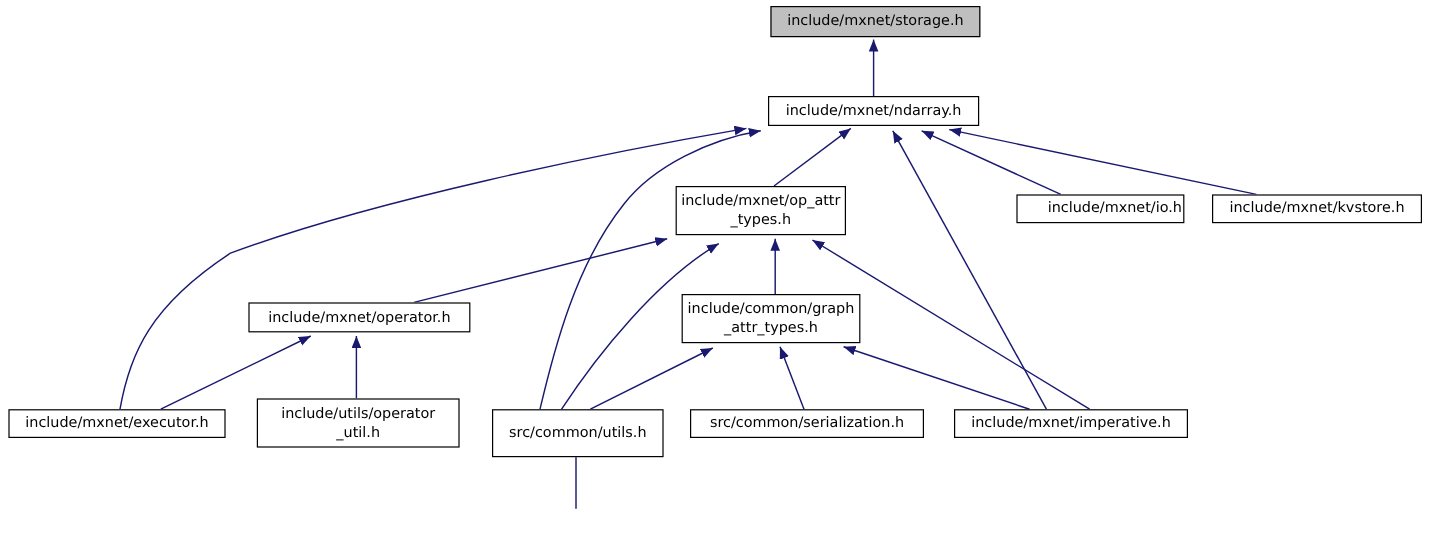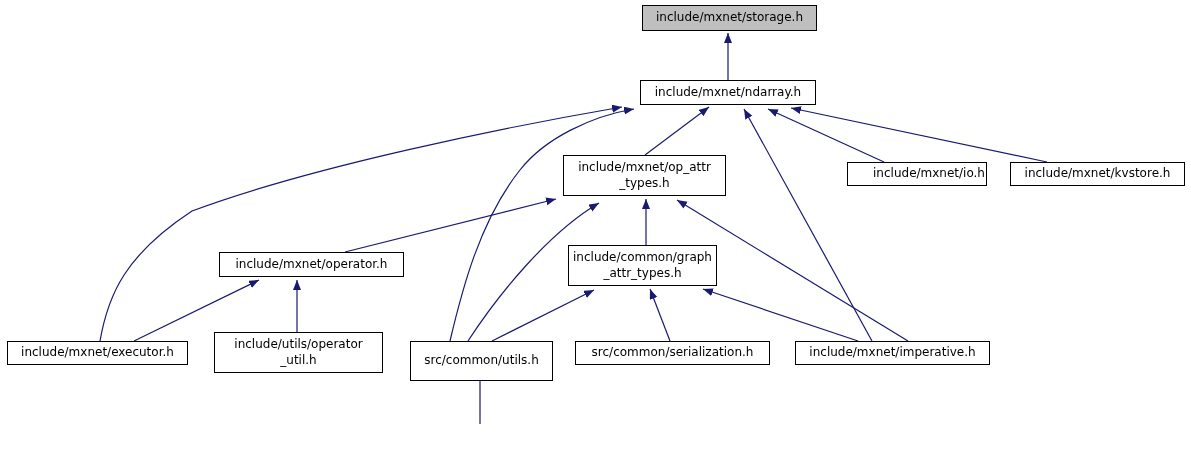--- a/index.html
+++ b/index.html
@@ -66,28 +66,28 @@
     <path class="edge" marker-end="url(#arrowhead)" d="M858,341 L703,289"></path>
     <path class="edge" marker-end="url(#arrowhead)" d="M134,341 L259,280"></path>
     <path class="edge" marker-end="url(#arrowhead)" d="M297,332 L297,280"></path>
     <path class="edge" marker-end="url(#arrowhead)" d="M480,424 L480,368"></path>
   </svg>
 
   <div class="node highlight" style="left:642px;top:5px;width:175px;height:26px;">include/mxnet/storage.h</div>
 
   <div class="node" style="left:640px;top:80px;width:176px;height:25px;">include/mxnet/ndarray.h</div>
 
-  <div class="node" style="left:563px;top:155px;width:163px;height:41px;">include/mxnet/op_attr
+  <div class="node" style="left:563px;top:155px;width:142px;height:41px;">include/mxnet/op_attr
 _types.h</div>
 
   <div class="node" style="left:847px;top:162px;width:140px;height:24px;padding-left:24px;">include/mxnet/io.h</div>
 
   <div class="node" style="left:1010px;top:162px;width:175px;height:24px;">include/mxnet/kvstore.h</div>
 
-  <div class="node" style="left:219px;top:252px;width:185px;height:25px;">include/mxnet/operator.h</div>
+  <div class="node" style="left:207px;top:252px;width:185px;height:25px;">include/mxnet/operator.h</div>
 
   <div class="node" style="left:568px;top:245px;width:149px;height:41px;">include/common/graph
 _attr_types.h</div>
 
   <div class="node" style="left:7px;top:341px;width:181px;height:24px;">include/mxnet/executor.h</div>
 
   <div class="node" style="left:214px;top:332px;width:169px;height:41px;">include/utils/operator
 _util.h</div>
 
   <div class="node" style="left:410px;top:341px;width:143px;height:40px;">src/common/utils.h</div>

